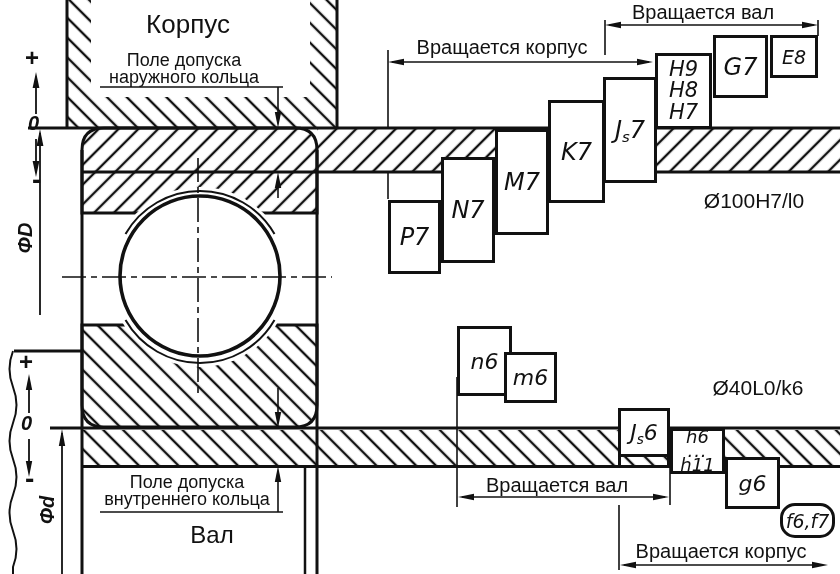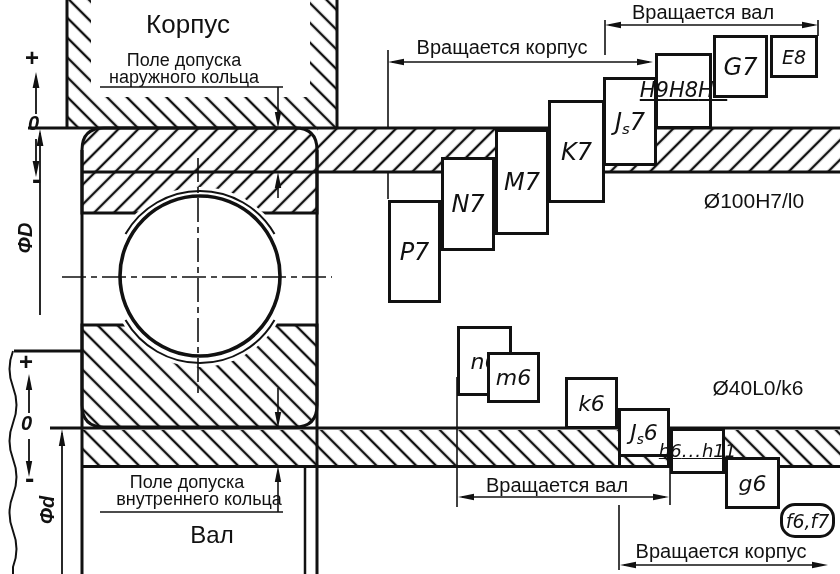--- a/index.html
+++ b/index.html
@@ -17,21 +17,21 @@
         transform:rotate(-90deg);font-style:italic;font-size:20px;font-weight:bold;white-space:nowrap;}
   .sg{position:absolute;line-height:1;}
   .sg-plus{font-size:24px;font-weight:bold;}
   .sg-zero{font-size:20px;font-style:italic;font-weight:bold;}
   .sg-minus{font-size:28px;font-weight:bold;}
   .tol-box{
     position:absolute;background:#fff;border:3.5px solid #111;box-sizing:border-box;
     display:flex;align-items:center;justify-content:center;
     font-style:italic;font-family:"DejaVu Sans",sans-serif;font-size:24px;color:#111;
   }
-  .tol-box.stack{flex-direction:row;line-height:1.02;text-decoration:underline;}
+  .tol-box.stack{flex-direction:column;line-height:1.02;}
   .sub{font-size:0.62em;position:relative;top:0.3em;}
   .dots{letter-spacing:1px;line-height:.55;}
 </style>
 </head>
 <body>
 
 <div class="stage">
 
   <svg width="840" height="574" viewBox="0 0 840 574">
     <defs>
@@ -122,55 +122,52 @@
         <polygon points="818,25 802,21.8 802,28.2"></polygon>
       <polygon points="458,497 474,493.8 474,500.2"></polygon>
         <polygon points="669,497 653,493.8 653,500.2"></polygon>
       <polygon points="620,565 636,561.8 636,568.2"></polygon>
         <polygon points="828,565 812,561.8 812,568.2"></polygon>
     </g>
 
     <path d="M619.5,457 V466.5 M668.5,457 V466.5" stroke="#111" stroke-width="3"></path>
   </svg>
 
-  <div class="tol-box" style="left:388px;top:200px;width:53px;height:103px;text-align:center;">
+  <div class="tol-box" style="left:388px;top:200px;width:53px;height:74px;text-align:center;">
       <span>P7</span>
     </div>
-  <div class="tol-box" style="left:441px;top:157px;width:54px;height:94px;">
+  <div class="tol-box" style="left:441px;top:157px;width:54px;height:106px;">
       <span>N7</span>
     </div>
   <div class="tol-box" style="left:495px;top:129px;width:54px;height:106px;">
       <span>M7</span>
     </div>
   <div class="tol-box" style="left:548px;top:100px;width:57px;height:103px;">
       <span>K7</span>
     </div>
-  <div class="tol-box" style="left:603px;top:77px;width:54px;height:89px;">
+  <div class="tol-box" style="left:603px;top:77px;width:54px;height:106px;">
     <span><span>J</span><span class="sub">s</span><span>7</span></span>
   </div>
   <div class="tol-box stack" style="left:655px;top:53px;width:57px;height:76px;font-size:21px;">
     <span>H9</span>
     <span>H8</span>
     <span>H7</span>
   </div>
   <div class="tol-box" style="left:713px;top:35px;width:55px;height:63px;">
       <span>G7</span>
     </div>
   <div class="tol-box" style="left:770px;top:35px;width:48px;height:43px;font-size:19px;">
       <span>E8</span>
     </div>
 
   <div class="tol-box" style="left:457px;top:326px;width:55px;height:70px;font-size:22px;">
       <span>n6</span>
     </div>
-  <div class="tol-box" style="left:487px;top:352px;width:53px;height:51px;font-size:22px;justify-content:center;">
+  <div class="tol-box" style="left:504px;top:352px;width:53px;height:51px;font-size:22px;justify-content:center;">
       <span>m6</span>
-    </div>
-  <div class="tol-box" style="left:565px;top:377px;width:53px;height:52px;font-size:22px;">
-      <span>k6</span>
     </div>
   <div class="tol-box" style="left:618px;top:408px;width:52px;height:49px;font-size:22px;">
     <span><span>J</span><span class="sub">s</span><span>6</span></span>
   </div>
   <div class="tol-box stack" style="left:670px;top:428px;width:55px;height:46px;font-size:18px;">
     <span>h6</span>
     <span class="dots">...</span>
     <span>h11</span>
   </div>
   <div class="tol-box" style="left:725px;top:457px;width:55px;height:52px;font-size:22px;">
@@ -187,21 +184,21 @@
   <div class="lbl cx dim" style="left:502px;top:37px;">Вращается корпус</div>
   <div class="lbl cx dim" style="left:703px;top:2px;">Вращается вал</div>
 
   <div class="lbl cx fit" style="left:754px;top:190px;">Ø100H7/l0</div>
   <div class="lbl cx fit" style="left:758px;top:377px;">Ø40L0/k6</div>
 
   <div class="lbl cx dim" style="left:557px;top:475px;">Вращается вал</div>
   <div class="lbl cx dim" style="left:721px;top:541px;">Вращается корпус</div>
 
   <div class="lbl cx note" style="left:187px;top:473px;">Поле допуска</div>
-  <div class="lbl cx note" style="left:187px;top:490px;margin-left:12px;">внутреннего кольца</div>
+  <div class="lbl cx note" style="left:187px;top:490px;">внутреннего кольца</div>
   <div class="lbl cx" style="left:204px;top:523px;font-size:24px;margin-left:8px;">Вал</div>
 
   <div class="sg sg-plus" style="left:25px;top:46px;">+</div>
   <div class="sg sg-zero" style="left:28px;top:113px;">0</div>
   <div class="sg sg-minus" style="left:32px;top:166px;">-</div>
   <div class="vlbl" style="left:5px;top:228px;">ΦD</div>
 
   <div class="sg sg-plus" style="left:19px;top:350px;">+</div>
   <div class="sg sg-zero" style="left:21px;top:413px;">0</div>
   <div class="sg sg-minus" style="left:25px;top:465px;">-</div>

